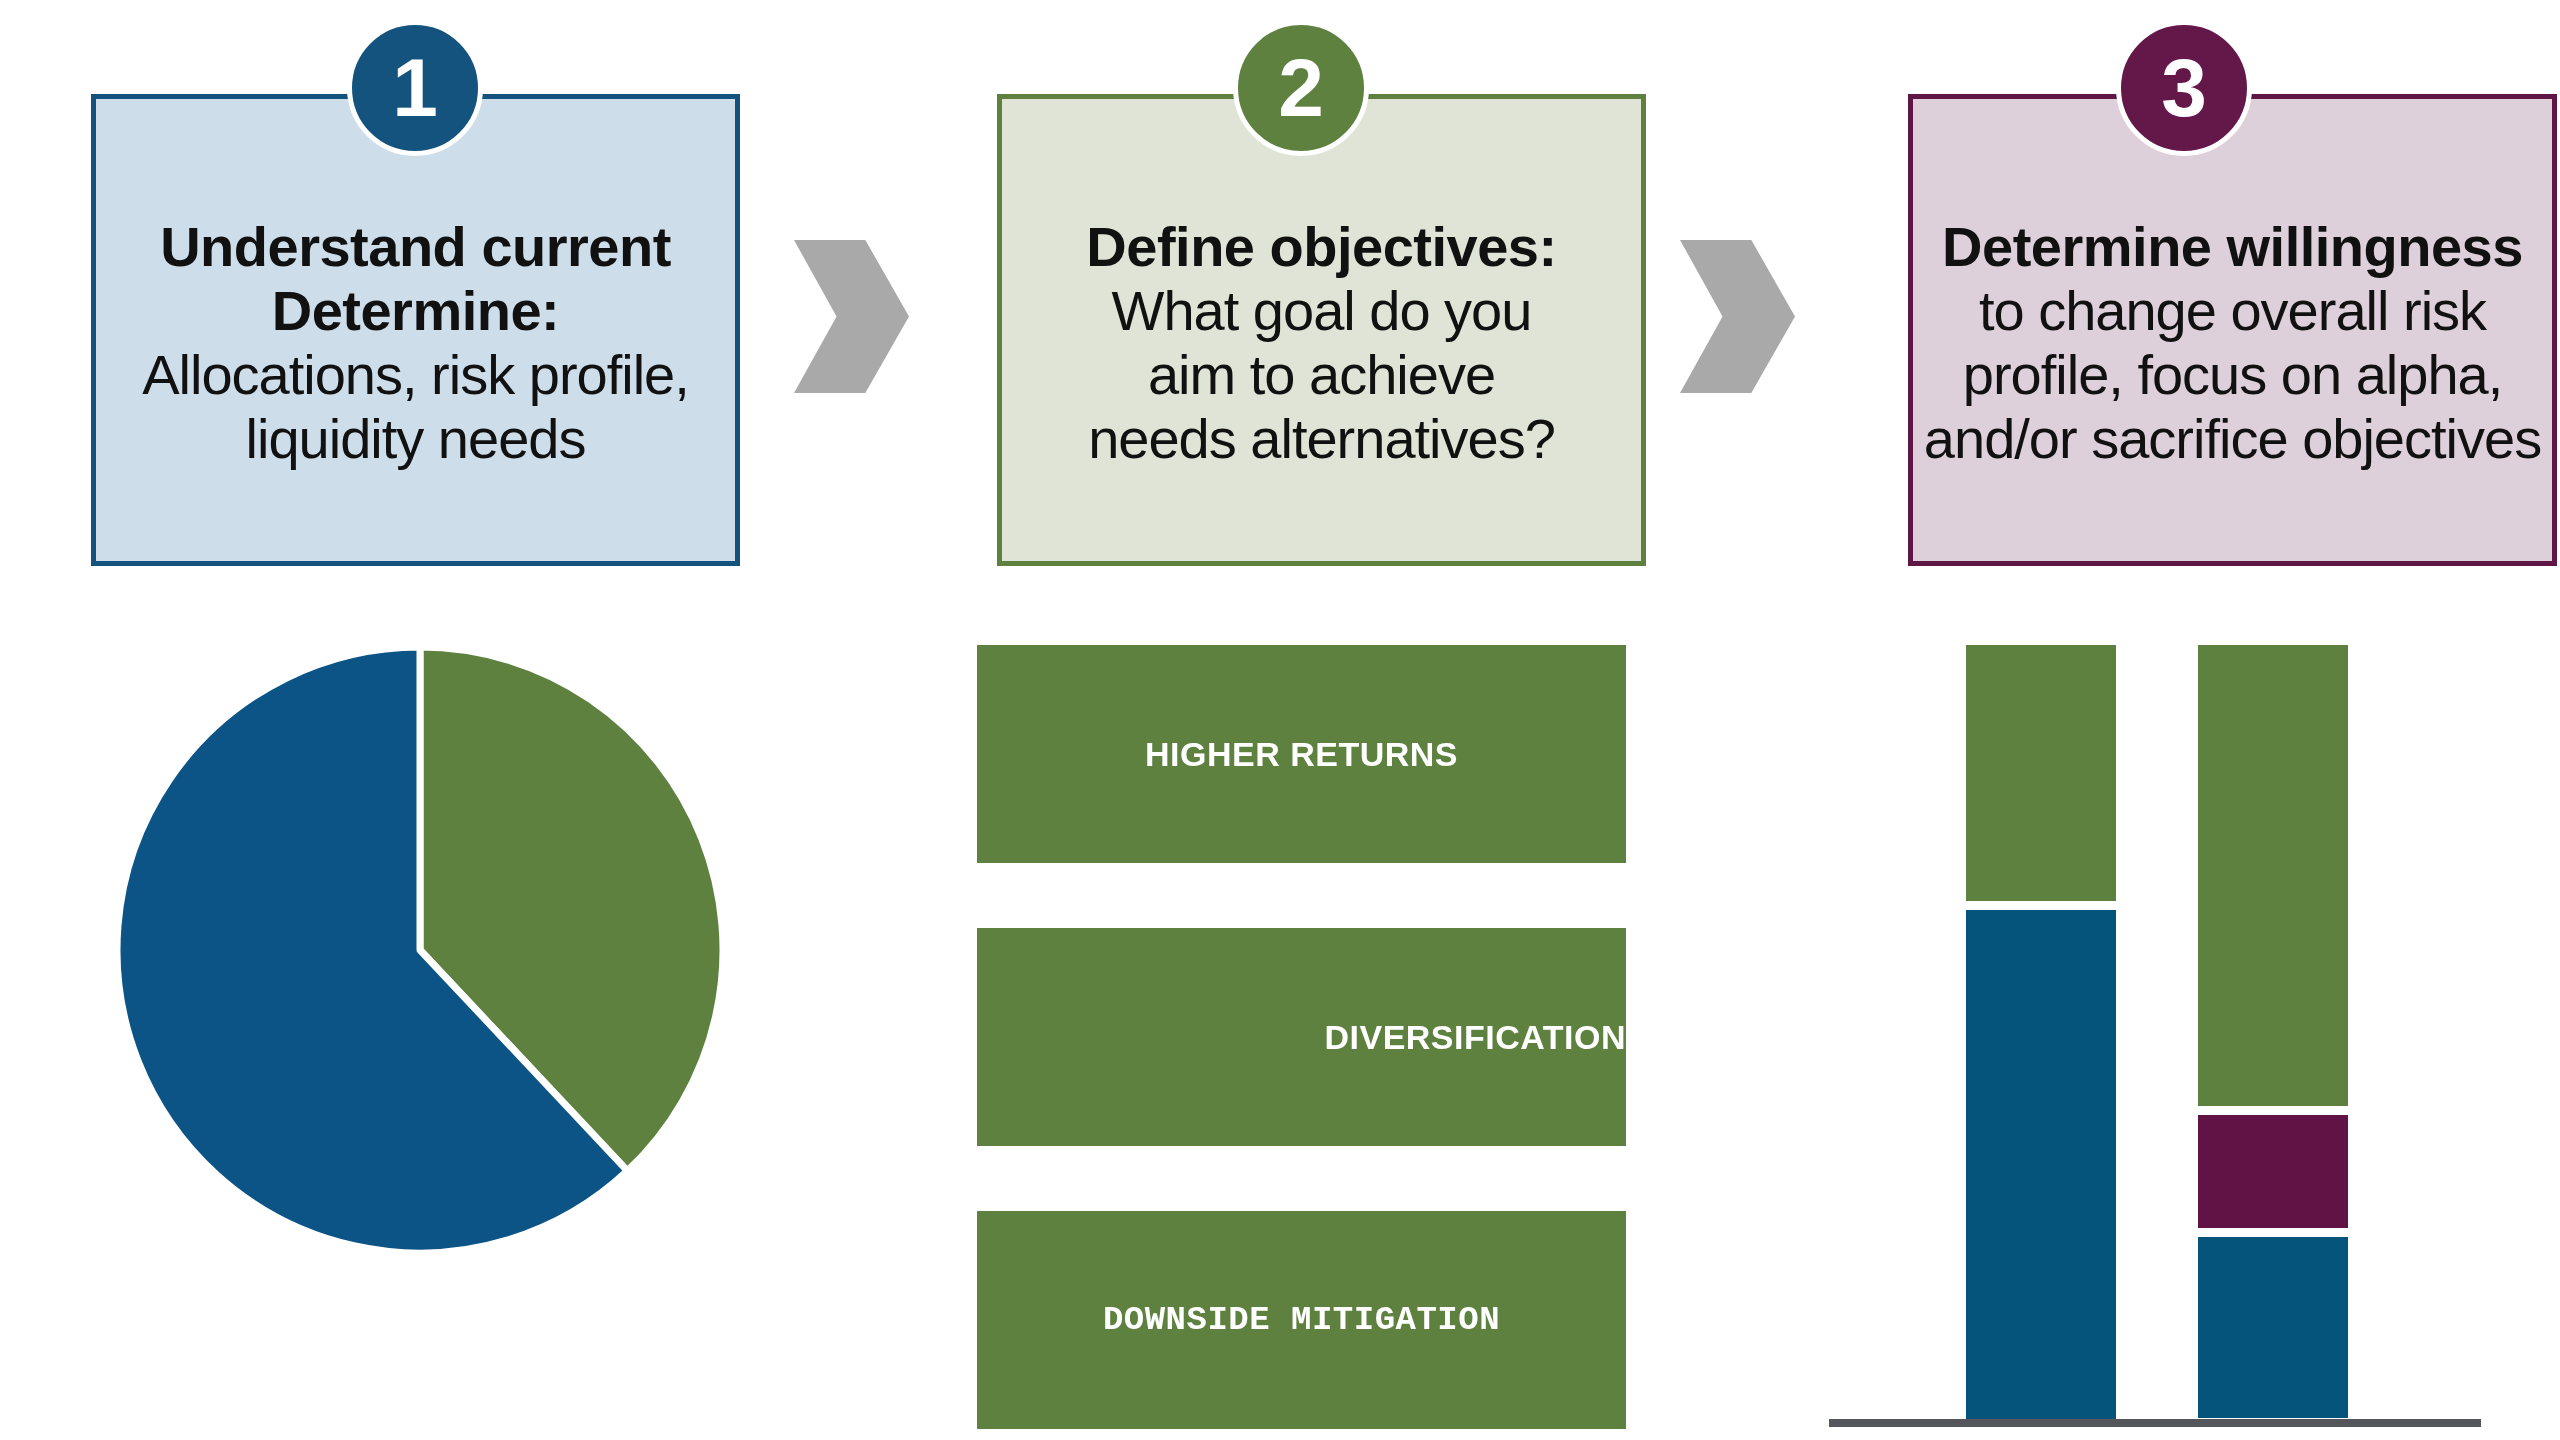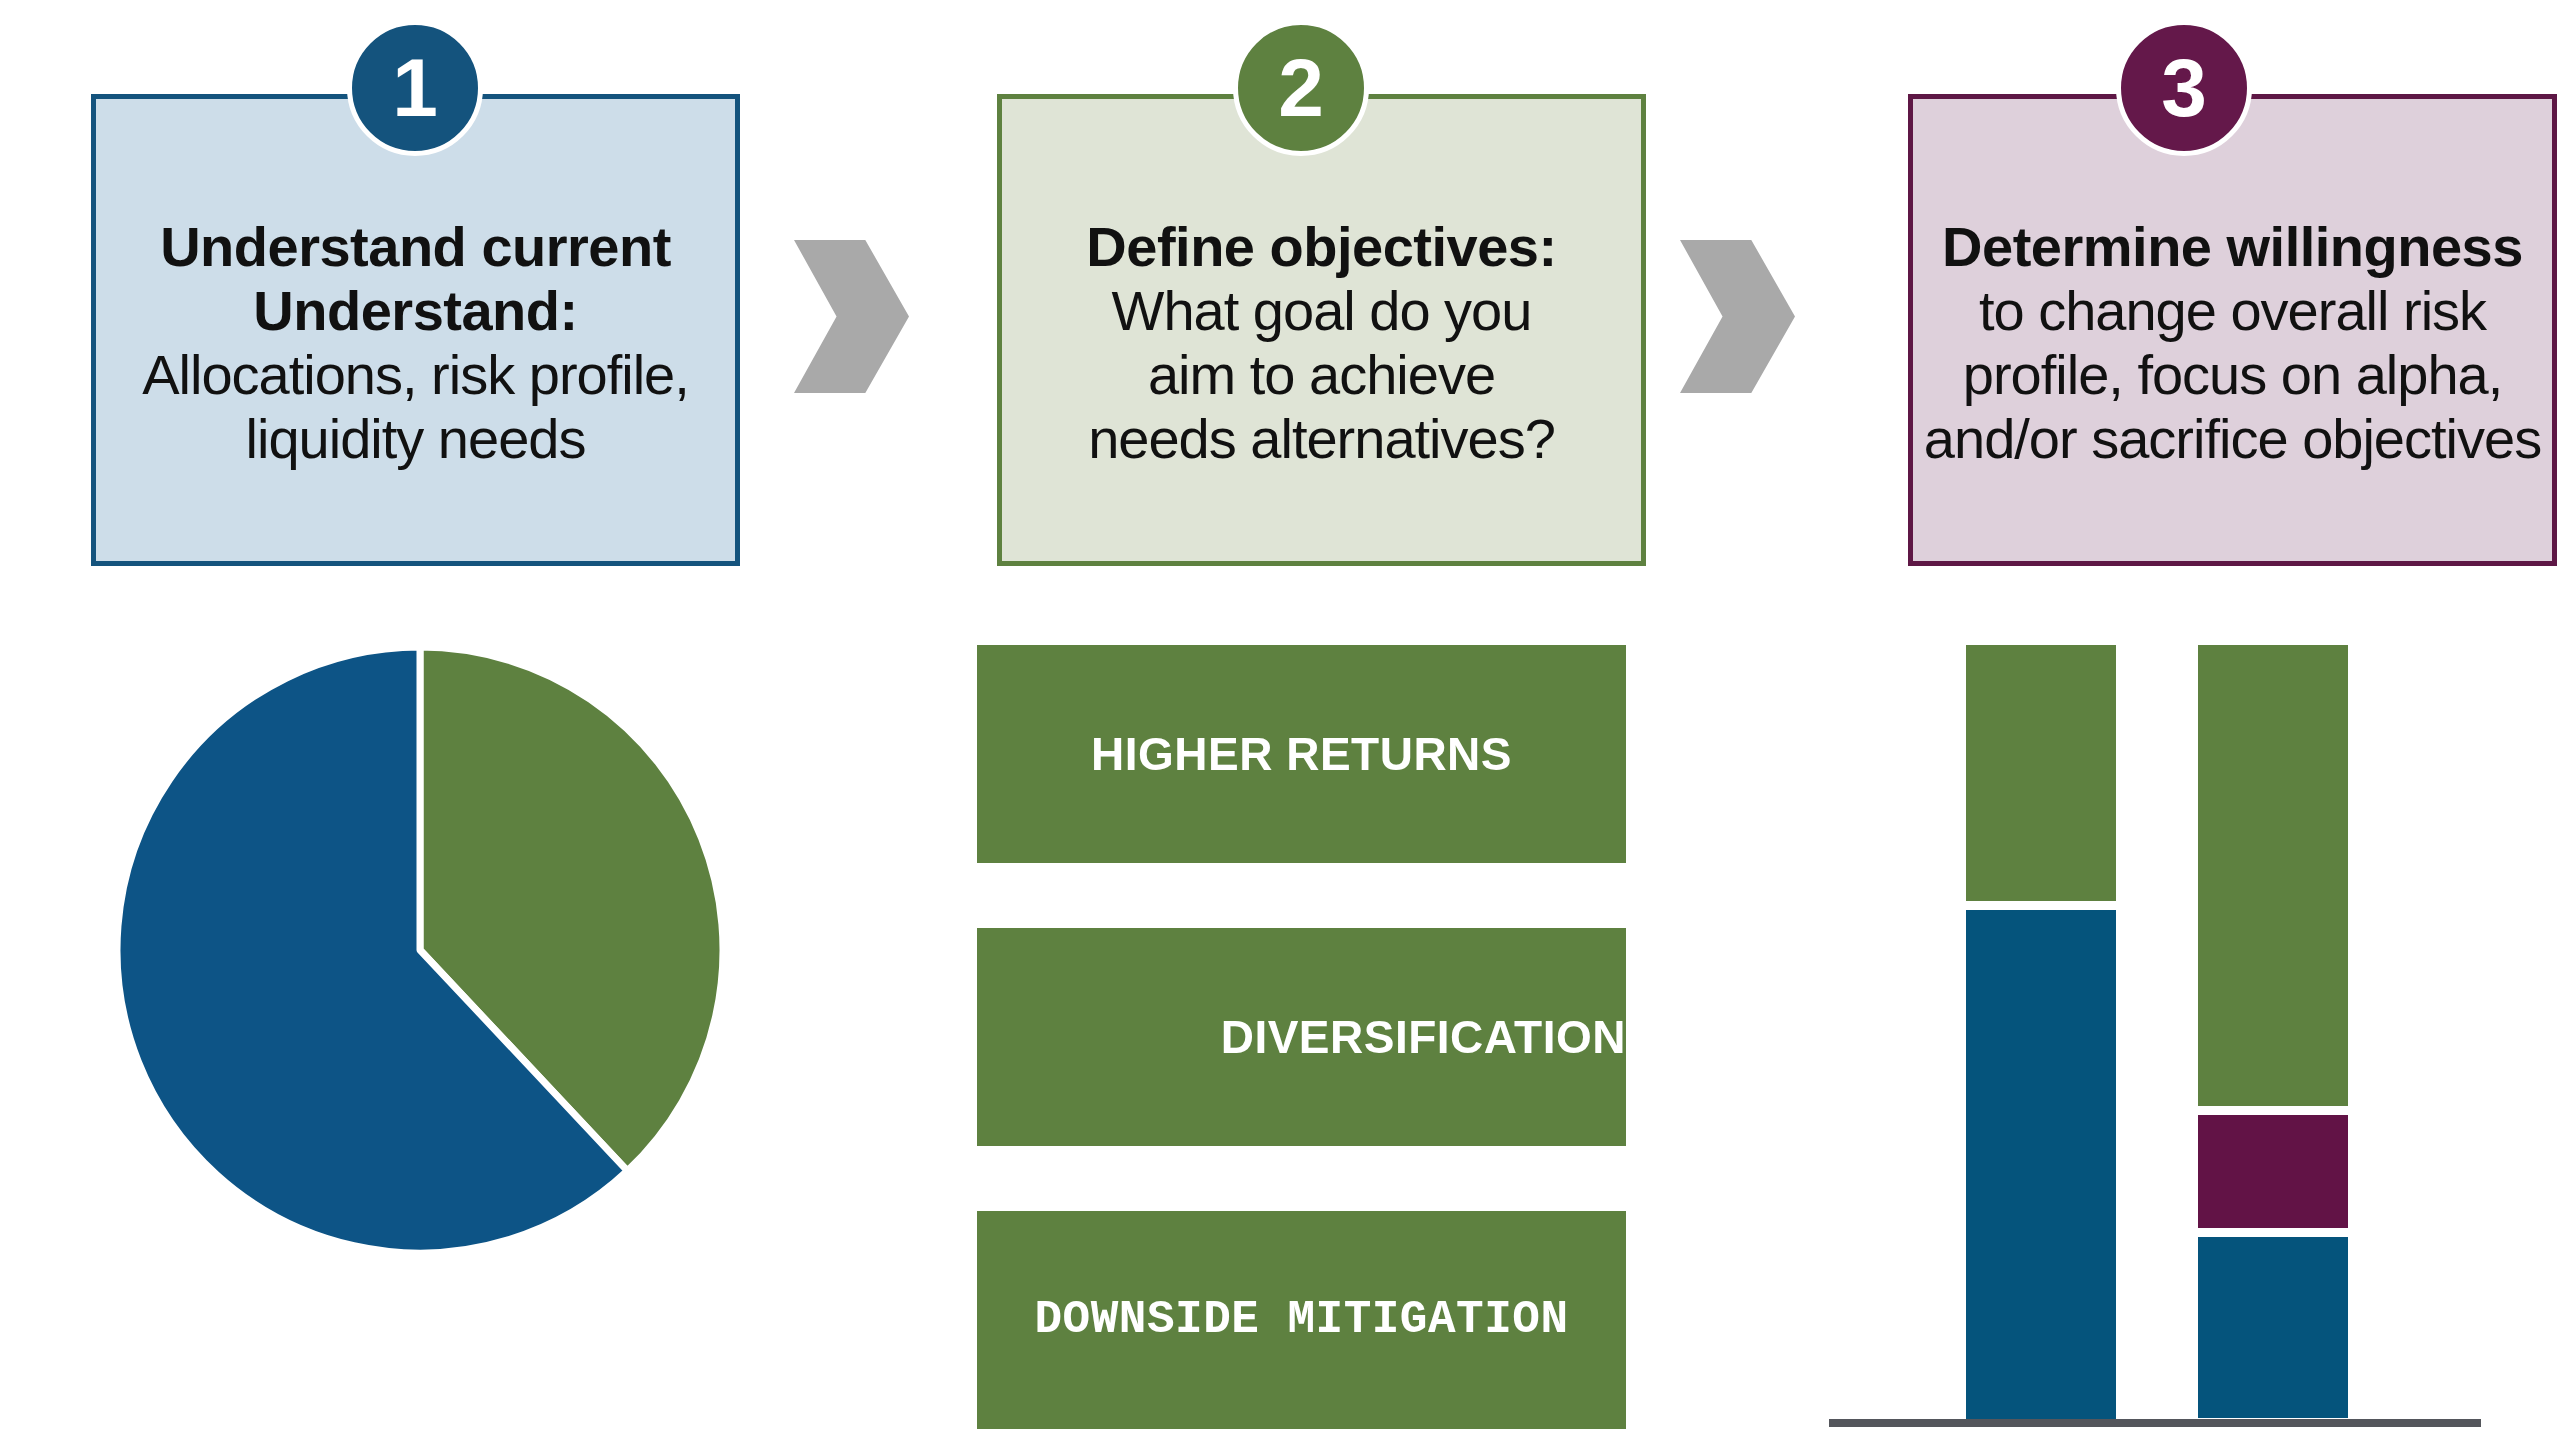--- a/index.html
+++ b/index.html
@@ -91,21 +91,21 @@
     display: flex;
     align-items: center;
     justify-content: center;
   }
   .objective.o1 { top: 645px; }
   .objective.o2 { top: 928px; justify-content: flex-end; }
   .objective.o3 { top: 1211px; font-family: Liberation Mono, monospace; }
   .objective .label {
     color: #ffffff;
     font-weight: 700;
-    font-size: 46px;
+    font-size: 34px;
     letter-spacing: 0.5px;
     white-space: nowrap;
   }
 
   
   .bar {
     position: absolute;
     top: 645px;
     height: 774px;
     width: 150px;
@@ -126,21 +126,21 @@
     background: #54565c;
   }
 </style>
 </head>
 <body>
 
 <div class="canvas">
 
   <div class="step-box s1">
     <div class="step-line bold">Understand current</div>
-    <div class="step-line bold">Understand:</div>
+    <div class="step-line bold">Determine:</div>
     <div class="step-line">Allocations, risk profile,</div>
     <div class="step-line">liquidity needs</div>
   </div>
 
   <div class="step-box s2">
     <div class="step-line bold">Define objectives:</div>
     <div class="step-line">What goal do you</div>
     <div class="step-line">aim to achieve</div>
     <div class="step-line">needs alternatives?</div>
   </div>

